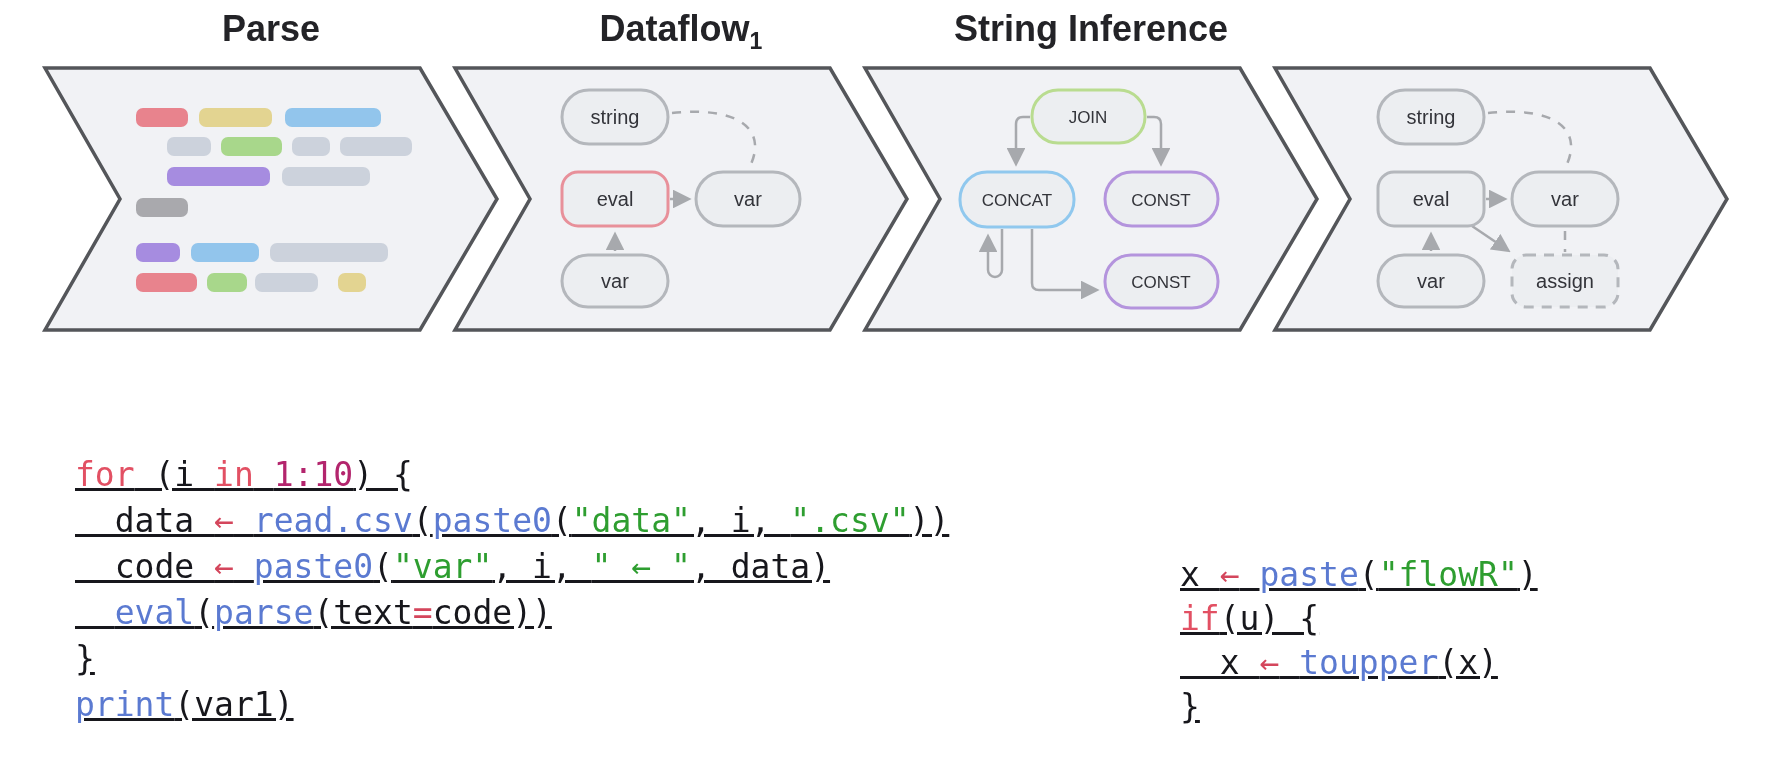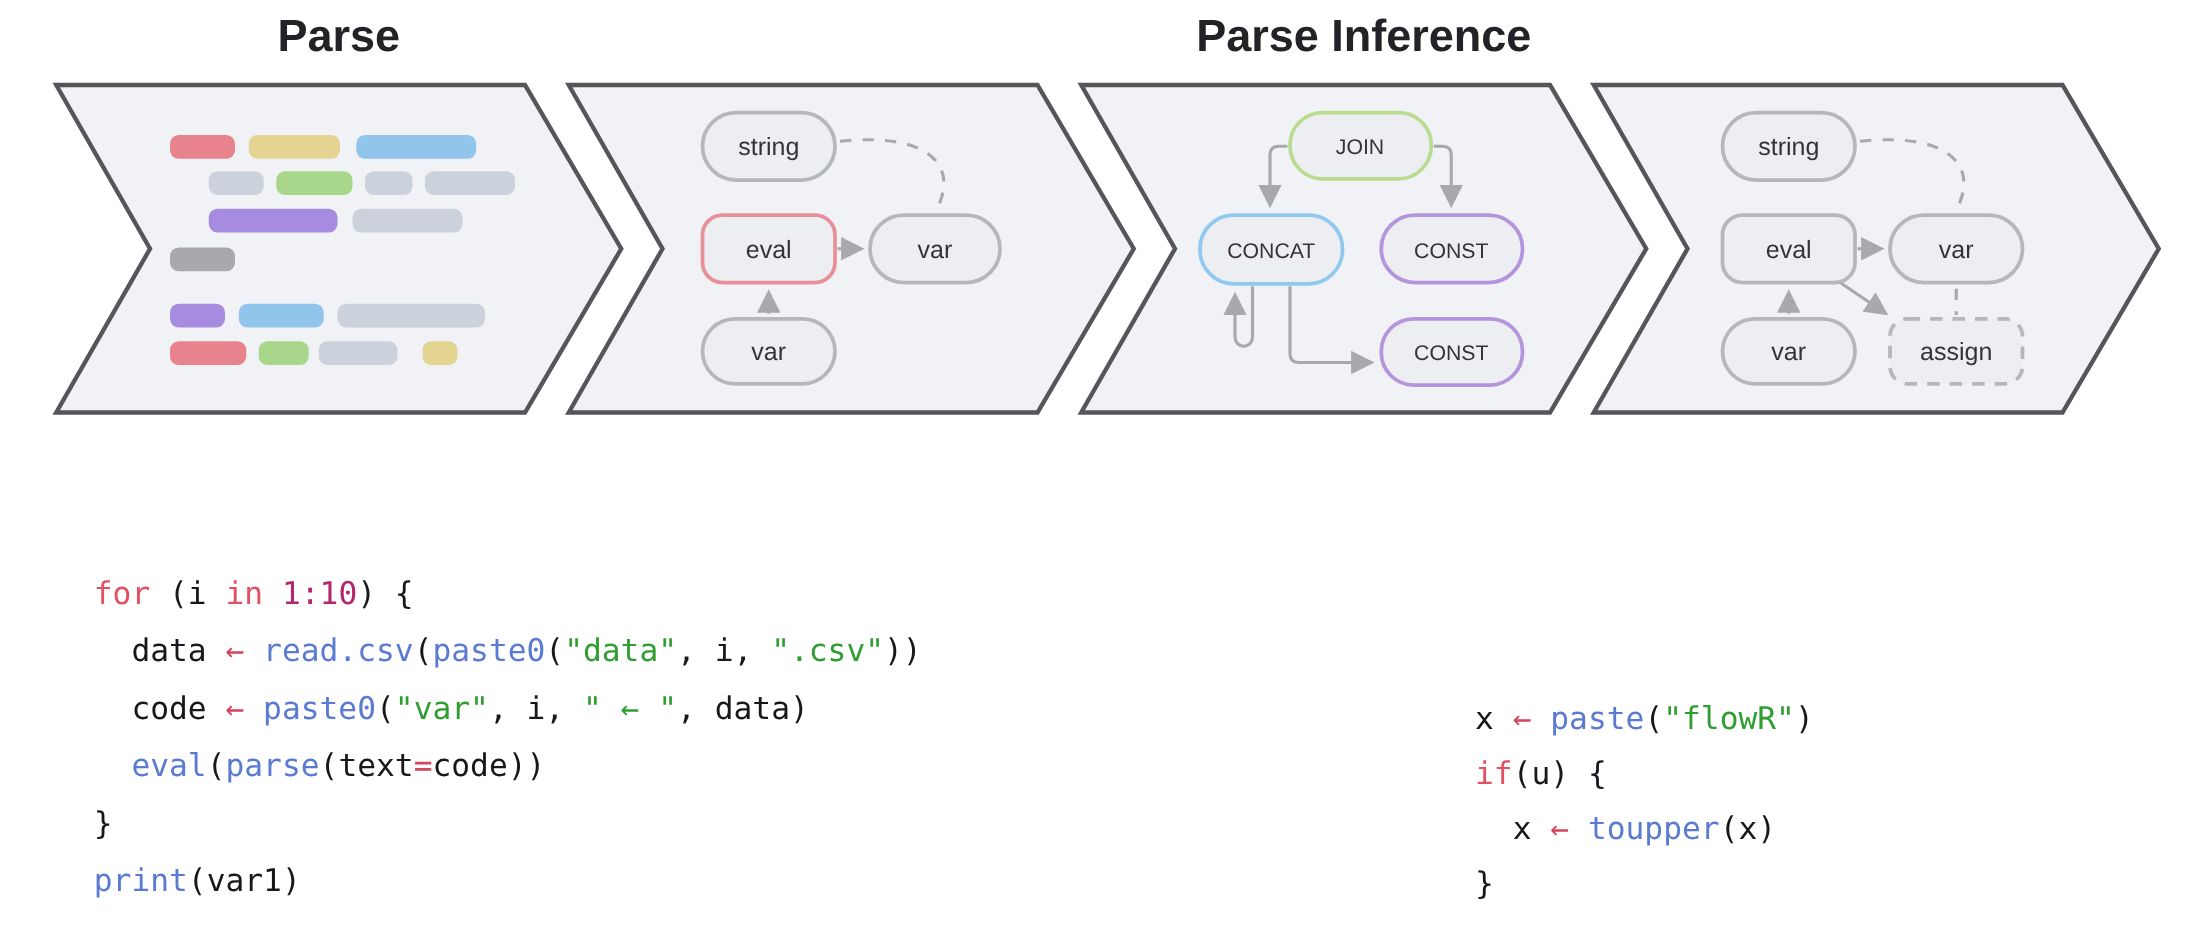--- a/index.html
+++ b/index.html
@@ -15,22 +15,22 @@
   .s-purple{stroke:var(--node_purple);}
   .s-dashed{stroke:var(--node_stroke);stroke-dasharray:10 8;}
   .nlabel{font-family:"Liberation Sans",sans-serif;font-size:20px;fill:var(--node_text);
           text-anchor:middle;}
   .nlabel-caps{font-size:17px;}
   .edge{fill:none;stroke:var(--arrow);stroke-width:2.5;}
   .edge.dashed{stroke-dasharray:9 9;}
   .stage-title{position:absolute;top:8px;transform:translateX(-50%);font-size:36px;
                font-weight:600;color:var(--title_text);white-space:nowrap;}
   .stage-title sub{font-size:0.64em;font-weight:600;line-height:0;}
-  .code{position:absolute;font-family:"DejaVu Sans Mono",monospace;font-size:25px;
-        color:var(--code_pl);white-space:pre;}
+  .code{position:absolute;font-family:"DejaVu Sans Mono",monospace;font-size:33px;
+        color:var(--code_pl);white-space:pre;text-decoration:underline;}
   .code-left{left:75px;top:452px;line-height:46px;}
   .code-right{left:1180px;top:553px;line-height:44px;}
   .tk-kw{color:var(--code_kw);}
   .tk-num{color:var(--code_num);}
   .tk-fn{color:var(--code_fn);}
   .tk-str{color:var(--code_str);}
   .tk-ar{color:var(--code_ar);}
   .tk-pl{color:var(--code_pl);}
 </style>
 </head>
@@ -138,18 +138,19 @@
         <text class="nlabel" x="1431" y="288">var</text>
       </g>
       <g>
         <rect class="node s-dashed" x="1512" y="255" width="106" height="52" rx="14"></rect>
         <text class="nlabel" x="1565" y="288">assign</text>
       </g>
     </g>
   </svg>
 
   <div class="stage-title" style="left:271px"><span>Parse</span><sub></sub></div>
-  <div class="stage-title" style="left:1091px"><span>Parse Inference</span><sub></sub></div>
+  <div class="stage-title" style="left:681px"><span>Dataflow</span><sub>1</sub></div>
+  <div class="stage-title" style="left:1091px"><span>String Inference</span><sub></sub></div>
 
   <div id="code-left" class="code code-left"><div><span class="tk-kw">for</span><span class="tk-pl"> (i </span><span class="tk-kw">in</span><span class="tk-pl"> </span><span class="tk-num">1:10</span><span class="tk-pl">) {</span></div><div><span class="tk-pl">  data </span><span class="tk-ar">←</span><span class="tk-pl"> </span><span class="tk-fn">read.csv</span><span class="tk-pl">(</span><span class="tk-fn">paste0</span><span class="tk-pl">(</span><span class="tk-str">"data"</span><span class="tk-pl">, i, </span><span class="tk-str">".csv"</span><span class="tk-pl">))</span></div><div><span class="tk-pl">  code </span><span class="tk-ar">←</span><span class="tk-pl"> </span><span class="tk-fn">paste0</span><span class="tk-pl">(</span><span class="tk-str">"var"</span><span class="tk-pl">, i, </span><span class="tk-str">" ← "</span><span class="tk-pl">, data)</span></div><div><span class="tk-pl">  </span><span class="tk-fn">eval</span><span class="tk-pl">(</span><span class="tk-fn">parse</span><span class="tk-pl">(text</span><span class="tk-ar">=</span><span class="tk-pl">code))</span></div><div><span class="tk-pl">}</span></div><div><span class="tk-fn">print</span><span class="tk-pl">(var1)</span></div></div>
   <div id="code-right" class="code code-right"><div><span class="tk-pl">x </span><span class="tk-ar">←</span><span class="tk-pl"> </span><span class="tk-fn">paste</span><span class="tk-pl">(</span><span class="tk-str">"flowR"</span><span class="tk-pl">)</span></div><div><span class="tk-kw">if</span><span class="tk-pl">(u) {</span></div><div><span class="tk-pl">  x </span><span class="tk-ar">←</span><span class="tk-pl"> </span><span class="tk-fn">toupper</span><span class="tk-pl">(x)</span></div><div><span class="tk-pl">}</span></div></div>
 
 </div>
 
 </body></html>

